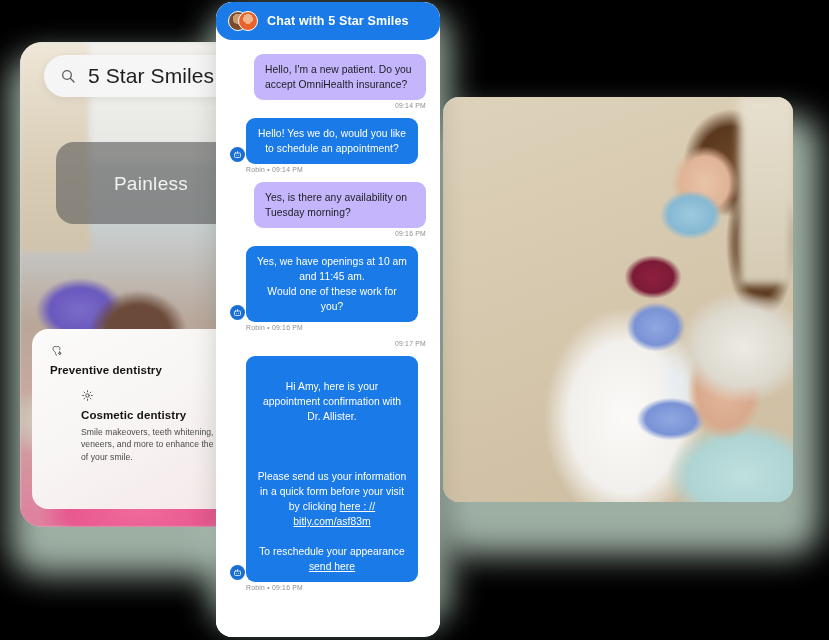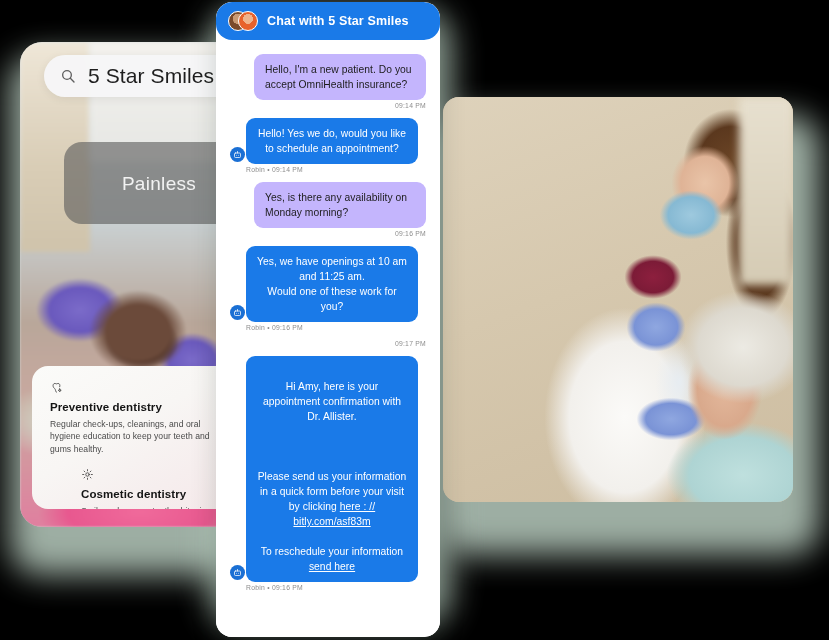--- a/index.html
+++ b/index.html
@@ -77,21 +77,21 @@
   }
   #search-bar svg { flex: none; }
   #search-value {
     font-size: 21px; color: #1e1e1e; letter-spacing: .1px;
     white-space: nowrap;
   }
 
   
   #hero-card {
     position: absolute;
-    left: 44px; top: 100px;
+    left: 36px; top: 100px;
     width: 190px; height: 82px;
     background: rgba(92,92,92,.62);
     border-radius: 18px;
     display: flex; flex-direction: column;
     align-items: center; justify-content: center;
     backdrop-filter: blur(2px);
   }
   #hero-card span {
     display: block;
     color: #f2f2f2;
@@ -100,21 +100,21 @@
     line-height: 25px;
     letter-spacing: .3px;
     text-align: center;
     white-space: nowrap;
   }
 
   
   #services-card {
     position: absolute;
     left: 12px; bottom: 18px;
-    width: 200px; height: 143px;
+    width: 200px; height: 180px;
     background: linear-gradient(150deg,#fbfbf9 0%,#f8f6f4 45%,#f6eeee 75%,#f5e9ea 100%);
     border-radius: 16px;
     padding: 14px 14px 0 18px;
     overflow: hidden;
   }
   .svc-icon { color: #1d1d1d; opacity: .85; height: 14px; margin-bottom: 7px; }
   .svc-title {
     font-size: 11.5px; font-weight: 700; color: #141414;
     letter-spacing: .1px; margin-bottom: 5px; white-space: nowrap;
   }
@@ -264,21 +264,20 @@
 
     <div id="services-card">
       <div class="svc-block">
         <div class="svc-icon">
           <svg width="13" height="13" viewBox="0 0 24 24" fill="none" stroke="currentColor" stroke-width="1.5" stroke-linecap="round">
             <path d="M12 21c-1.2 0-1.6-3.4-2.3-5.4C9 13.6 7 13.3 6 10.6 5 7.9 6.2 4.5 9 4.5c1.4 0 2.1.8 3 .8s1.6-.8 3-.8c2.8 0 4 3.4 3 6.1"></path>
             <path d="M18 14.5l.8 1.9 1.9.8-1.9.8-.8 1.9-.8-1.9-1.9-.8 1.9-.8z"></path>
           </svg>
         </div>
         <div class="svc-title">Preventive dentistry</div>
-        <div class="svc-body">Regular check-ups, cleanings, and oral hygiene education to keep your teeth and gums healthy.</div>
       </div>
 
       <div class="svc-block">
         <div class="svc-icon">
           <svg width="13" height="13" viewBox="0 0 24 24" fill="none" stroke="currentColor" stroke-width="1.5" stroke-linecap="round">
             <circle cx="12" cy="12" r="3.2"></circle>
             <path d="M12 3v2.2M12 18.8V21M3 12h2.2M18.8 12H21M5.6 5.6l1.6 1.6M16.8 16.8l1.6 1.6M18.4 5.6l-1.6 1.6M7.2 16.8l-1.6 1.6"></path>
           </svg>
         </div>
         <div class="svc-title">Cosmetic dentistry</div>
@@ -325,51 +324,51 @@
               <path d="M12 4v4"></path>
             <circle cx="9" cy="14" r="1.2" fill="#ffffff" stroke="none"></circle>
             <circle cx="15" cy="14" r="1.2" fill="#ffffff" stroke="none"></circle>
           </svg>
         </div>
         <div class="bubble in">Hello! Yes we do, would you like to schedule an appointment?</div>
       </div>
       <div class="stamp left">Robin  •  09:14 PM</div>
 
       <div class="msg-row out">
-        <div class="bubble out">Yes, is there any availability on Monday morning?</div>
+        <div class="bubble out">Yes, is there any availability on Tuesday morning?</div>
       </div>
       <div class="stamp right">09:16 PM</div>
 
       <div class="msg-row in">
         <div class="bot-avatar">
           <svg width="9" height="9" viewBox="0 0 24 24" fill="none" stroke="#ffffff" stroke-width="2" stroke-linecap="round">
             <rect x="4" y="8" width="16" height="12" rx="2.5"></rect>
               <path d="M12 4v4"></path>
             <circle cx="9" cy="14" r="1.2" fill="#ffffff" stroke="none"></circle>
             <circle cx="15" cy="14" r="1.2" fill="#ffffff" stroke="none"></circle>
           </svg>
         </div>
-        <div class="bubble in">Yes, we have openings at 10 am and 11:25 am.
+        <div class="bubble in">Yes, we have openings at 10 am and 11:45 am.
 Would one of these work for you?</div>
       </div>
       <div class="stamp left">Robin  •  09:16 PM</div>
 
       <div class="stamp right">09:17 PM</div>
 
       <div class="msg-row in">
         <div class="bot-avatar">
           <svg width="9" height="9" viewBox="0 0 24 24" fill="none" stroke="#ffffff" stroke-width="2" stroke-linecap="round">
             <rect x="4" y="8" width="16" height="12" rx="2.5"></rect>
               <path d="M12 4v4"></path>
             <circle cx="9" cy="14" r="1.2" fill="#ffffff" stroke="none"></circle>
             <circle cx="15" cy="14" r="1.2" fill="#ffffff" stroke="none"></circle>
           </svg>
         </div>
         <div class="bubble in">
-          <span>Hi Amy, here is your appointment confirmation with Dr. Allister.</span><br><br><br><br><span>Please send us your information in a quick form before your visit by clicking </span><span class="lnk">here : // bitly.com/asf83m</span><br><br><span>To reschedule your information </span><br><span class="lnk">send here</span>
+          <span>Hi Amy, here is your appointment confirmation with Dr. Allister.</span><br><br><br><br><span>Please send us your information in a quick form before your visit by clicking </span><span class="lnk">here : // bitly.com/asf83m</span><br><br><span>To reschedule your appearance </span><br><span class="lnk">send here</span>
         </div>
       </div>
       <div class="stamp left">Robin  •  09:16 PM</div>
 
     </div>
   </div>
 
 </div>
 
 </body></html>

